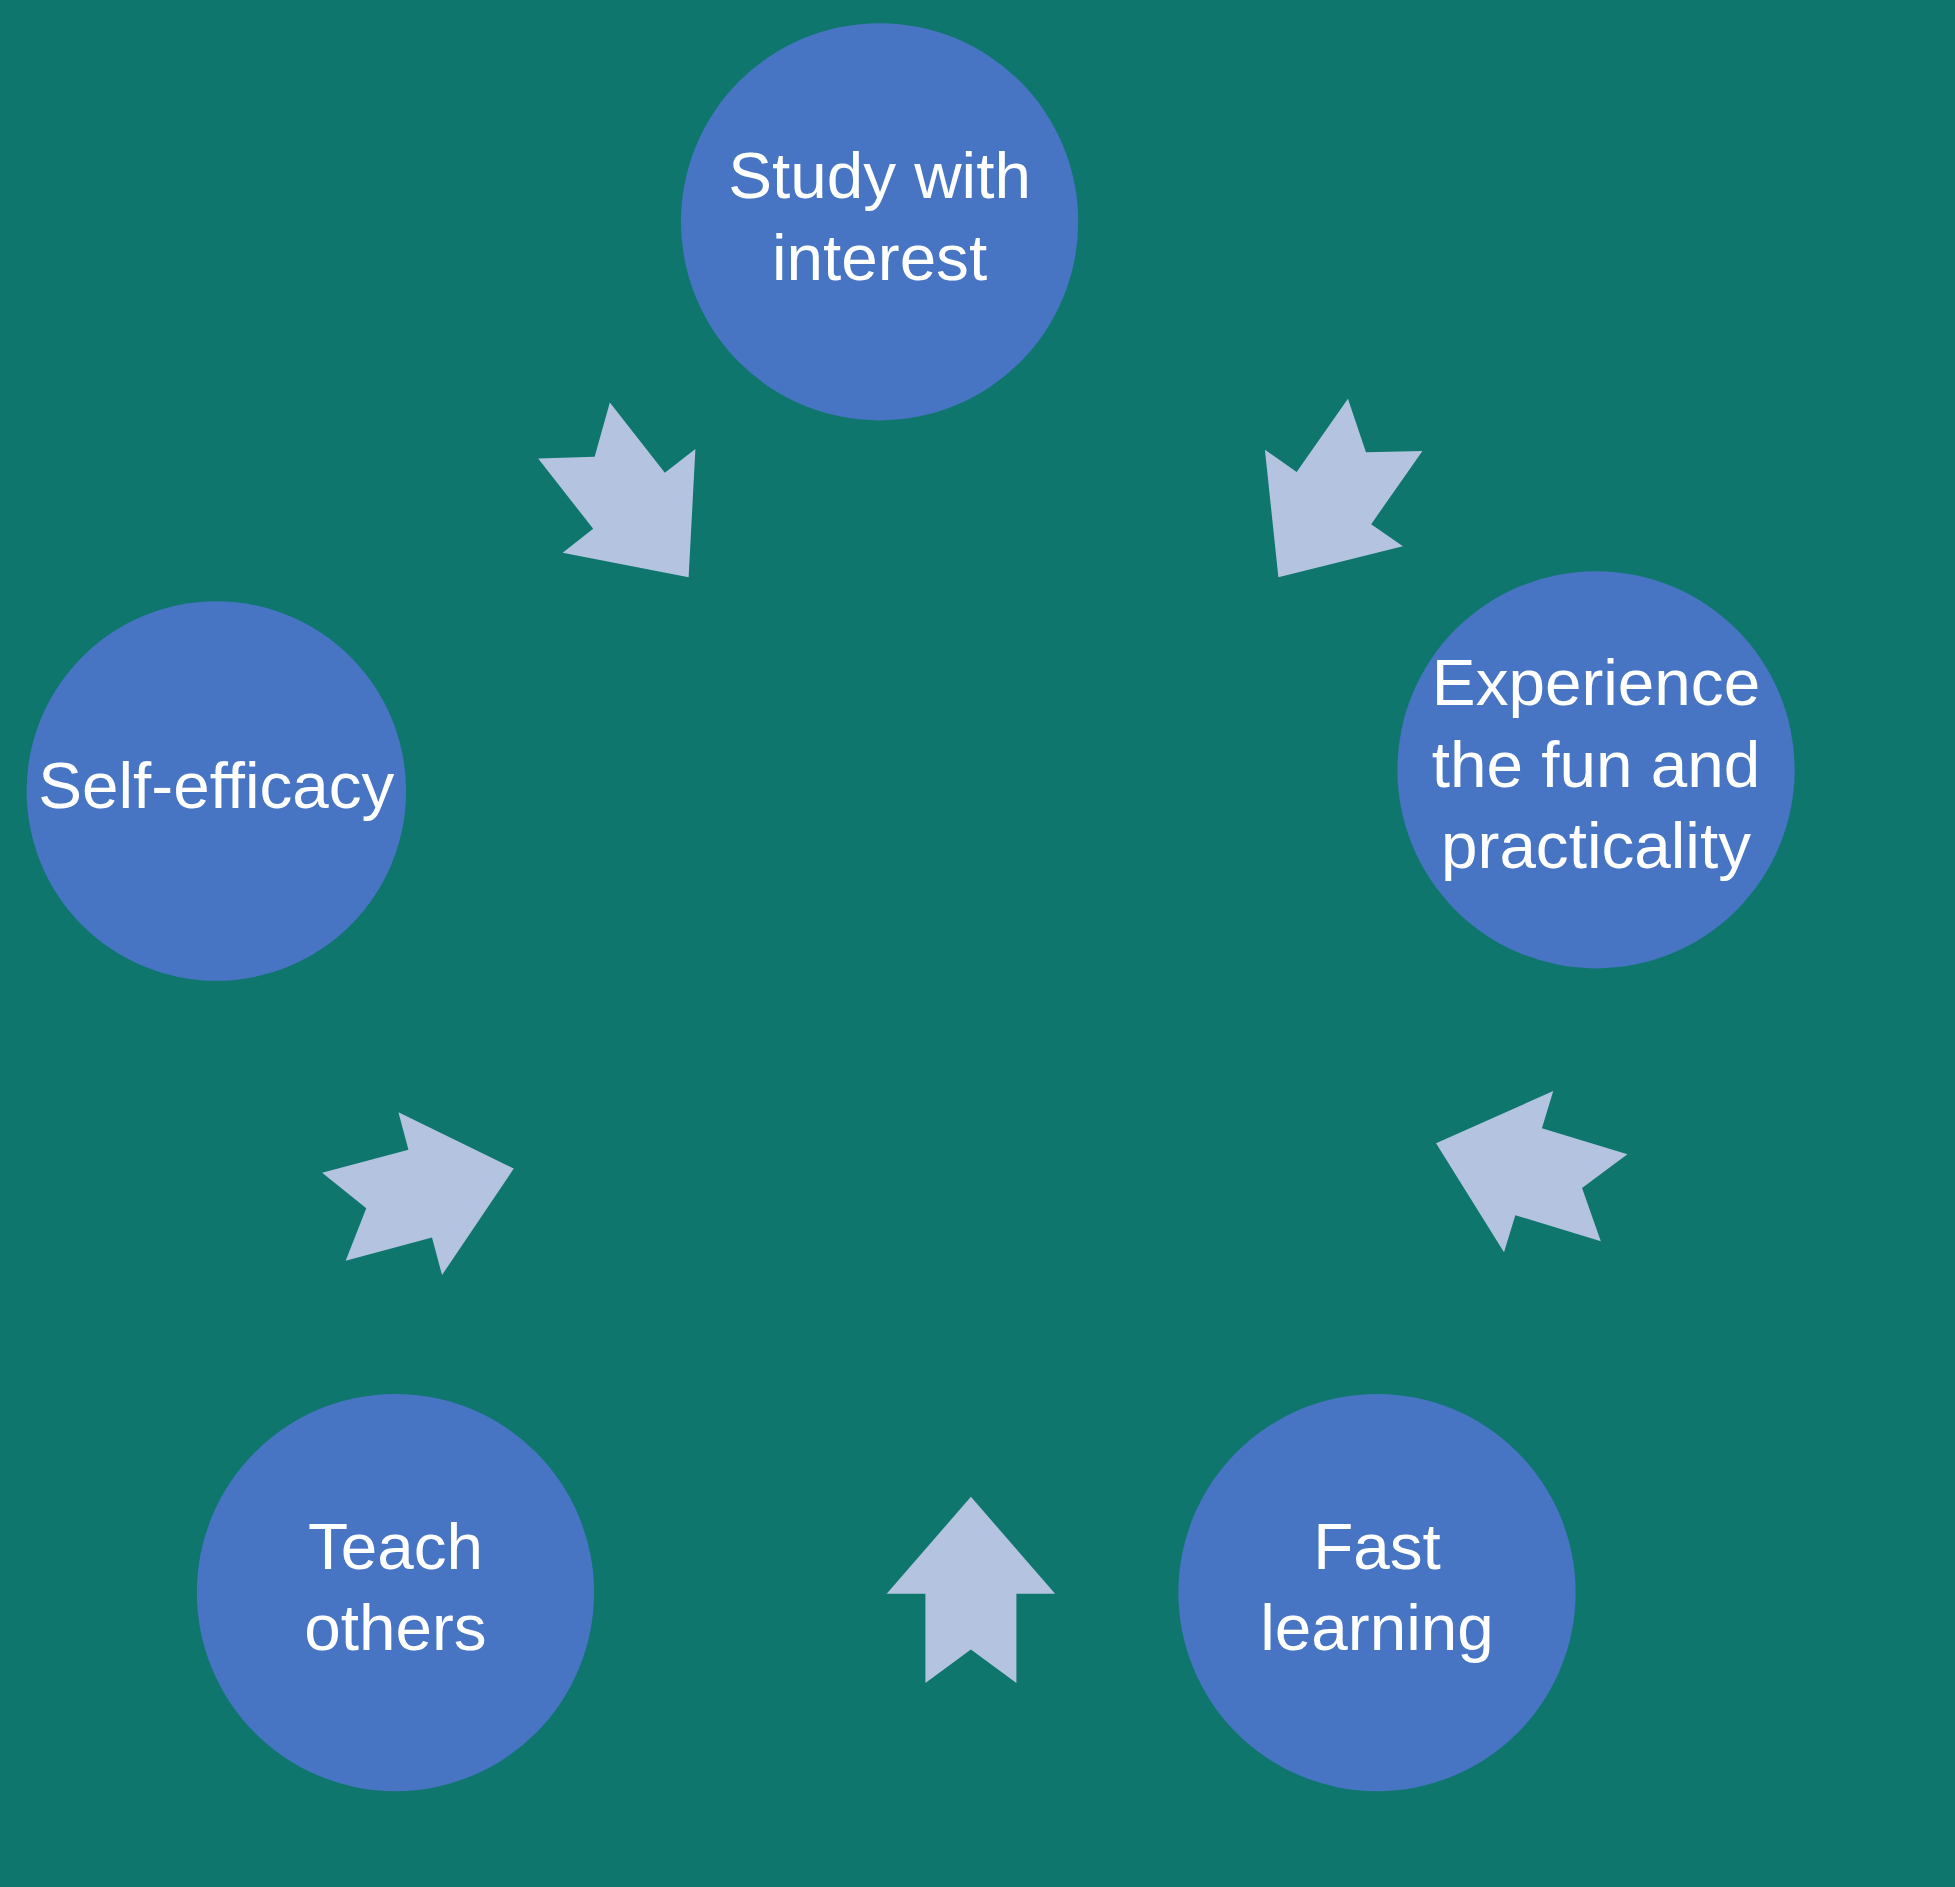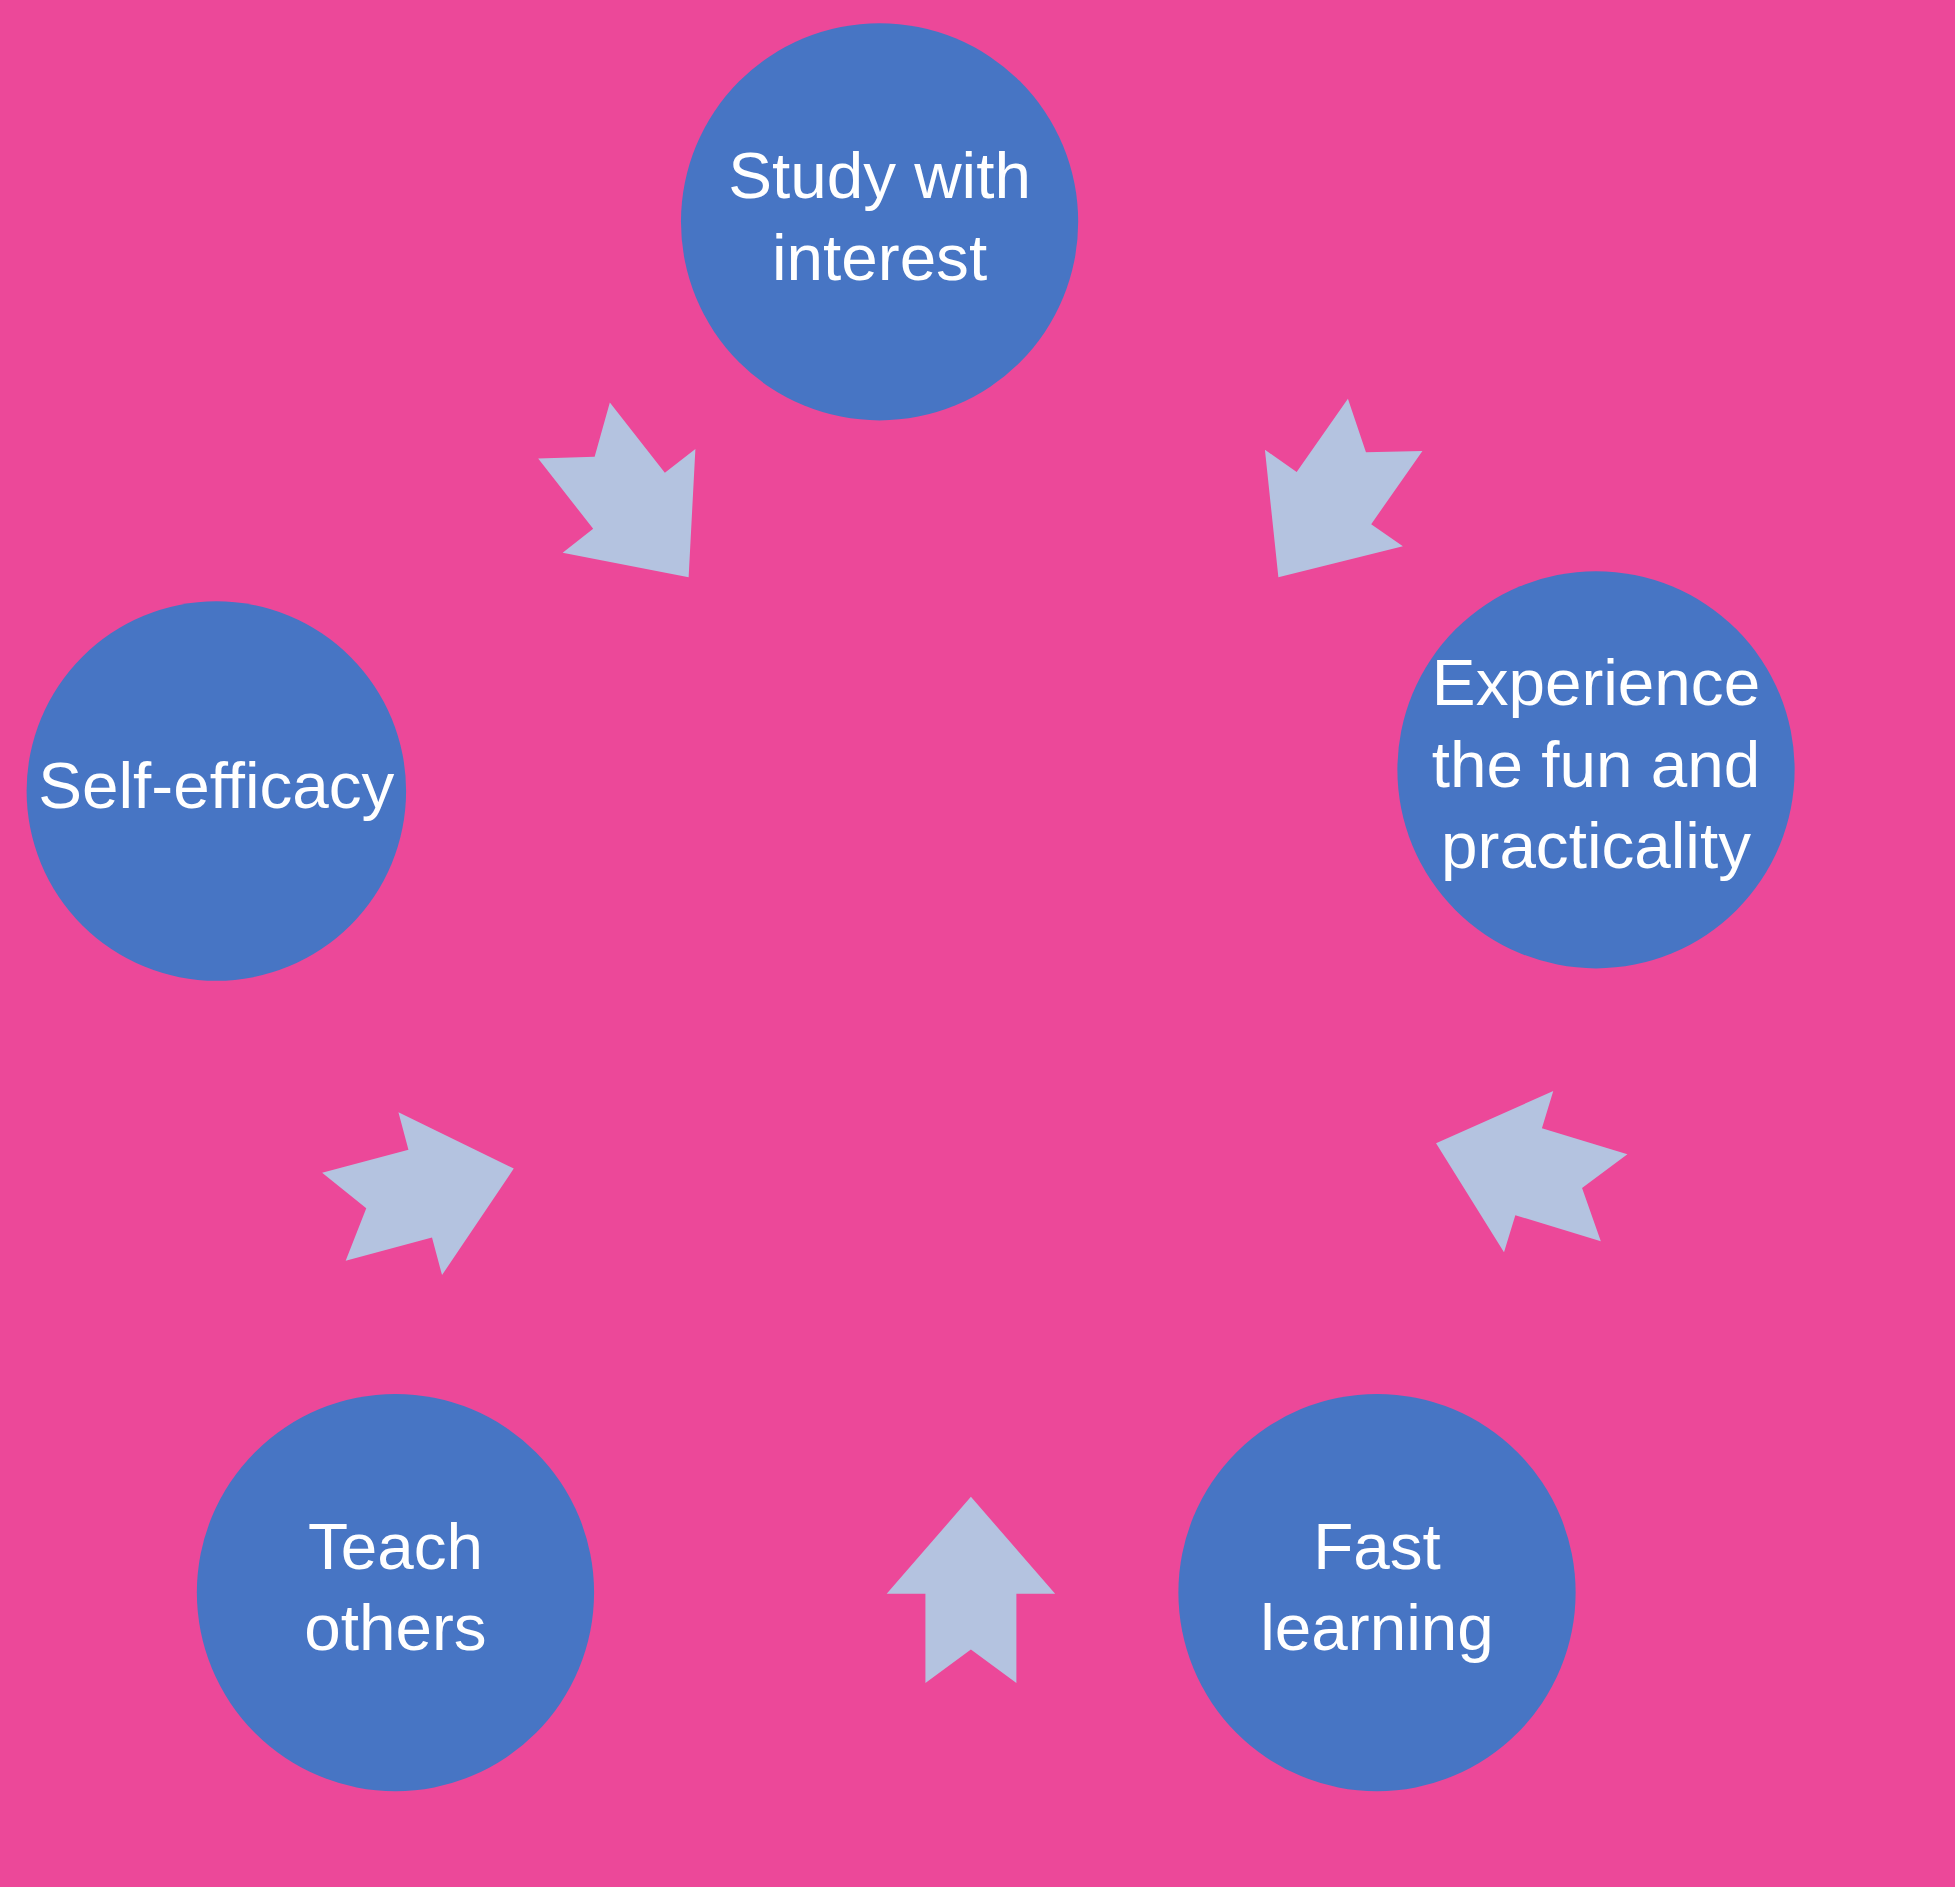--- a/index.html
+++ b/index.html
@@ -25,21 +25,21 @@
     font-family:"Liberation Sans", sans-serif;
     font-size:74px;
     font-weight:400;
     text-anchor:middle;
     dominant-baseline:middle;
   }
 </style>
 </head>
 <body>
 
-<div id="diagram-root" style="background: #ec4899;">
+<div id="diagram-root" style="background: #0f766e;">
   <svg id="cycle-svg" viewBox="0 0 2206 2129" xmlns="http://www.w3.org/2000/svg">
 
     <g>
       <g>
         <path class="arrow-shape" d="M 105 0 L -4.200000000000003 -95 L -4.200000000000003 -51.300000000000004 L -105 -51.300000000000004 L -67.2 0 L -105 51.300000000000004 L -4.200000000000003 51.300000000000004 L -4.200000000000003 95 Z" fill="#B4C3E0" transform="translate(712,568) rotate(52)"></path>
       </g>
       <g>
         <path class="arrow-shape" d="M 105 0 L -4.200000000000003 -95 L -4.200000000000003 -51.300000000000004 L -105 -51.300000000000004 L -67.2 0 L -105 51.300000000000004 L -4.200000000000003 51.300000000000004 L -4.200000000000003 95 Z" fill="#B4C3E0" transform="translate(1502,565) rotate(125)"></path>
       </g>
       <g>

